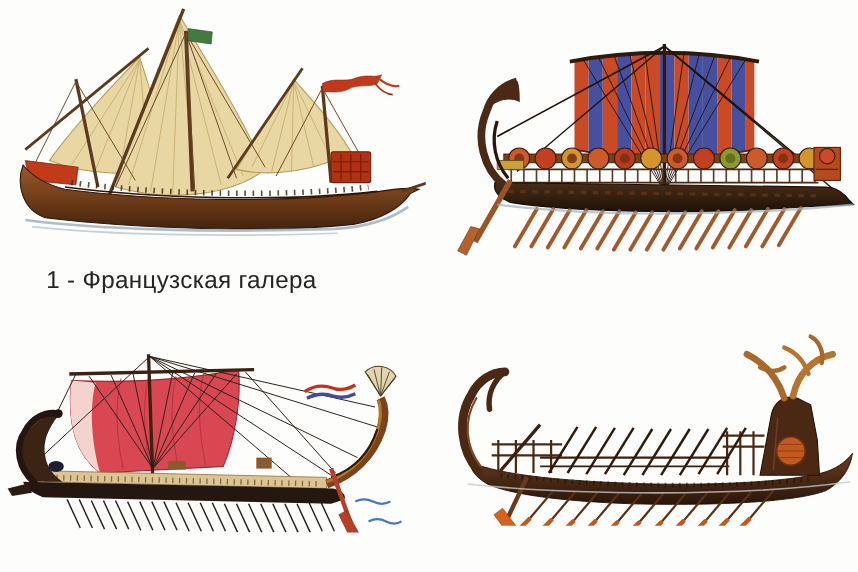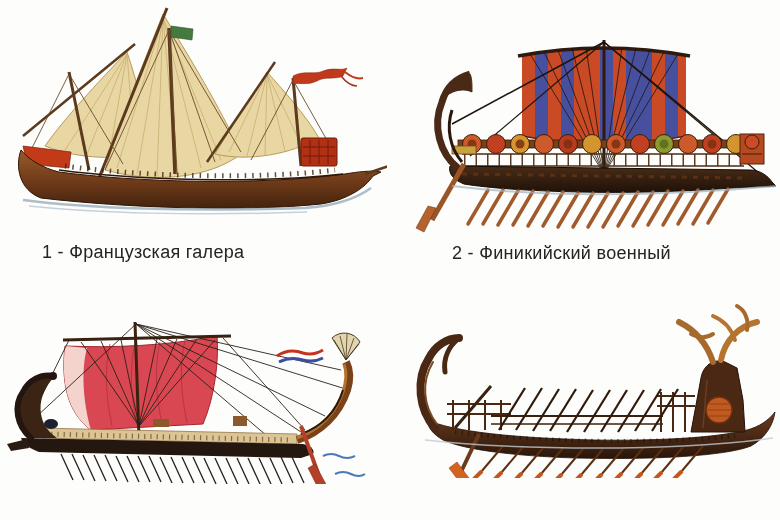--- a/index.html
+++ b/index.html
@@ -5,21 +5,21 @@
   html,body{margin:0;padding:0;}
   body{
     width:780px;height:520px;position:relative;overflow:hidden;
     background:#fdfdfb;
     font-family:"Liberation Sans",sans-serif;
   }
   .plate{position:absolute;inset:0;}
   .ship{position:absolute;}
   .caption{
     position:absolute;white-space:nowrap;
-    font-size:18px;font-weight:400;letter-spacing:.3px;color:#242424;
+    font-size:22px;font-weight:400;letter-spacing:.3px;color:#242424;
   }
 </style>
 </head>
 <body>
 
 <div class="plate">
 
   <svg class="ship" style="left:5px;top:2px;width:382px;height:232px" viewBox="0 0 382 232" role="img">
     <defs>
       <linearGradient id="g1" x1="0" y1="0" x2="0" y2="1">
@@ -406,14 +406,13 @@
       </g>
     </g>
     <g>
       <line x1="84" y1="134" x2="66" y2="172" stroke="#6b3a1c" stroke-width="4"></line>
       <polygon points="62,162 74,178 66,184 54,168" fill="#d4631f" stroke="#8a3c14" stroke-width="0.5"></polygon>
     </g>
     <path d="M30,140 C120,150 280,152 378,138" stroke="#c2c9cf" stroke-width="1.5" fill="none" opacity="0.8"></path>
   </svg>
 
   <div class="caption" style="left:42px;top:242px">1 - Французская галера</div>
-  <div class="caption" style="left:452px;top:243px">2 - Финикийский военный</div>
 </div>
 
 </body></html>

